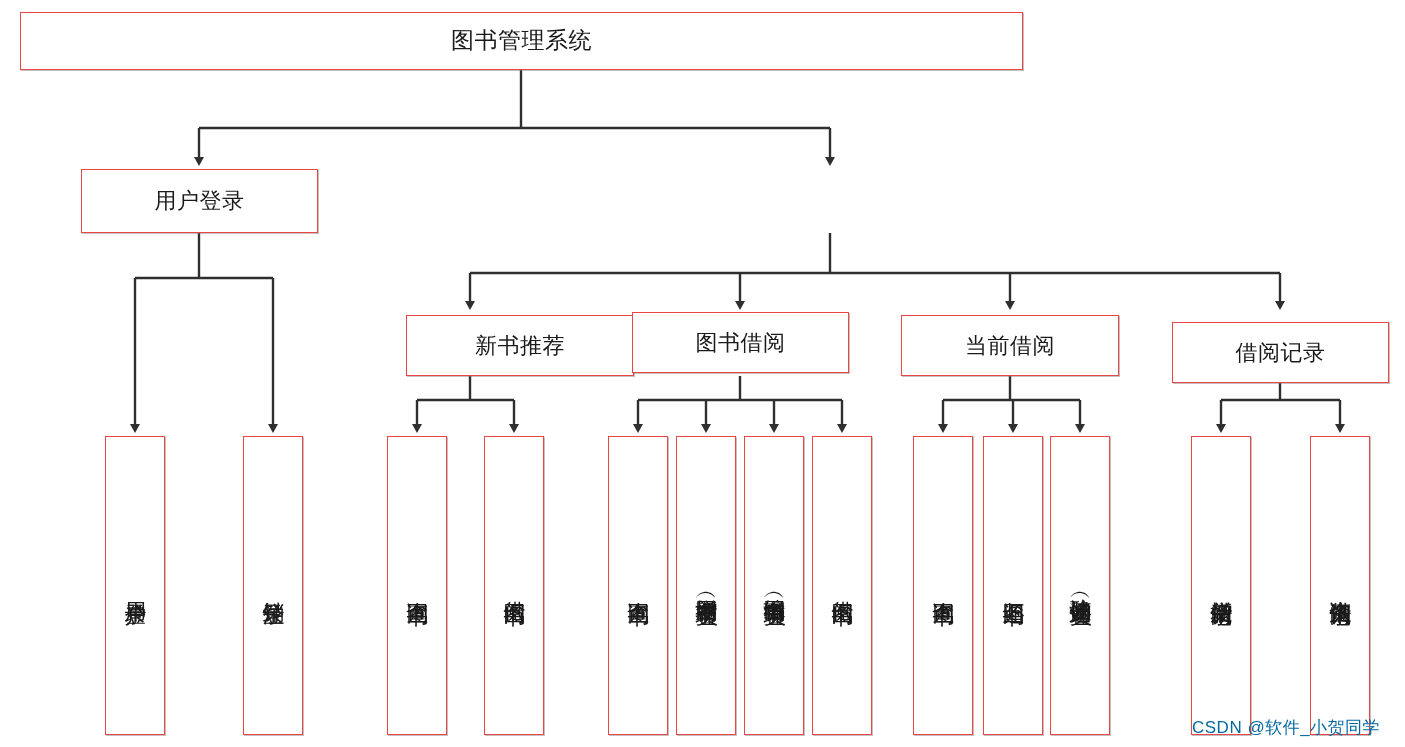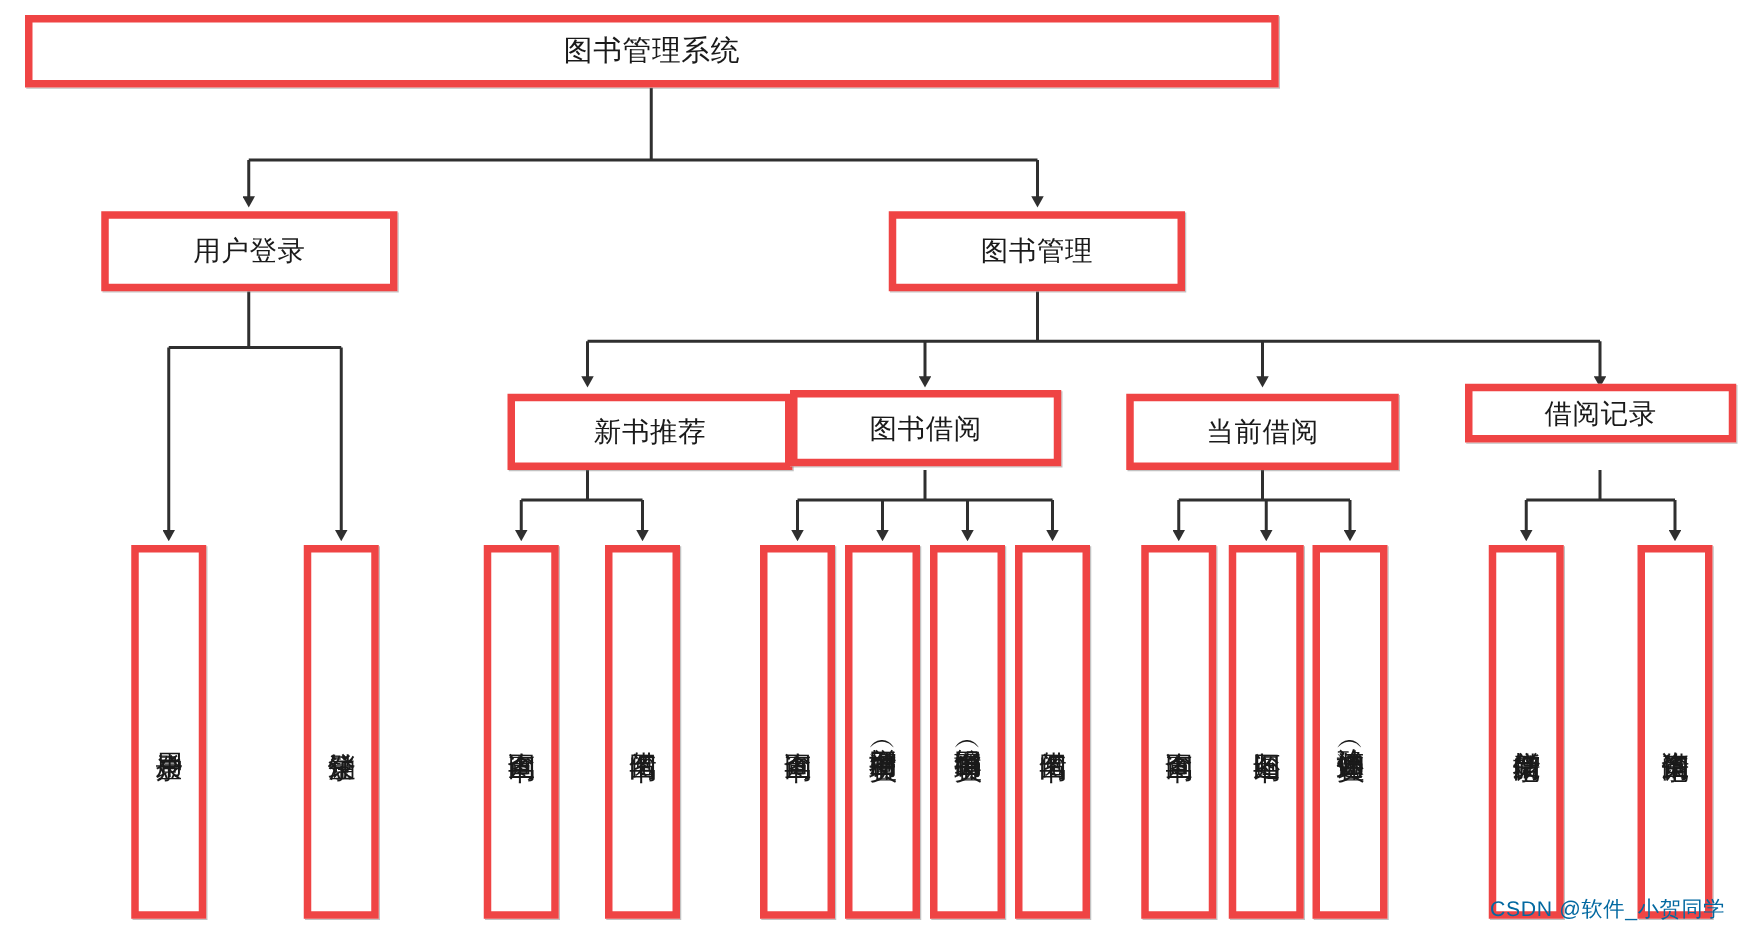--- a/index.html
+++ b/index.html
@@ -22,21 +22,21 @@
     position: absolute;
     left: 0;
     top: 0;
     width: 1405px;
     height: 747px;
     pointer-events: none;
   }
   .node {
     position: absolute;
     box-sizing: border-box;
-    border: 6px solid #ef4444;
+    border: 1px solid #ef4444;
     background: #ffffff;
     display: flex;
     align-items: center;
     justify-content: center;
     color: #1a1a1a;
     box-shadow: 1px 1px 0 rgba(120,120,120,0.45);
   }
   .node .label {
     display: block;
     text-align: center;
@@ -126,34 +126,31 @@
     </g>
   </svg>
 
   <div class="node root horizontal" style="left:20px; top:12px; width:1003px; height:58px;">
     <span class="label">图书管理系统</span>
   </div>
 
   <div class="node horizontal" style="left:81px; top:169px; width:237px; height:64px;">
     <span class="label">用户登录</span>
   </div>
-  <div class="node horizontal" style="left:711px; top:169px; width:237px; height:64px;">
-    <span class="label">图书管理</span>
-  </div>
 
   <div class="node horizontal" style="left:361px; top:315px; width:228px; height:61px;margin-left:45px;">
     <span class="label">新书推荐</span>
   </div>
   <div class="node horizontal" style="left:632px; top:312px; width:217px; height:61px;">
     <span class="label">图书借阅</span>
   </div>
   <div class="node horizontal" style="left:901px; top:315px; width:218px; height:61px;">
     <span class="label">当前借阅</span>
   </div>
-  <div class="node horizontal" style="left:1172px; top:307px; width:217px; height:47px;">
+  <div class="node horizontal" style="left:1172px; top:322px; width:217px; height:61px;">
     <span class="label">借阅记录</span>
   </div>
 
   <div class="node vertical" style="left:105px; top:436px; width:60px; height:299px;">
     <span class="label">用户登录</span>
   </div>
   <div class="node vertical" style="left:243px; top:436px; width:60px; height:299px;">
     <span class="label">注销登录</span>
   </div>
 

